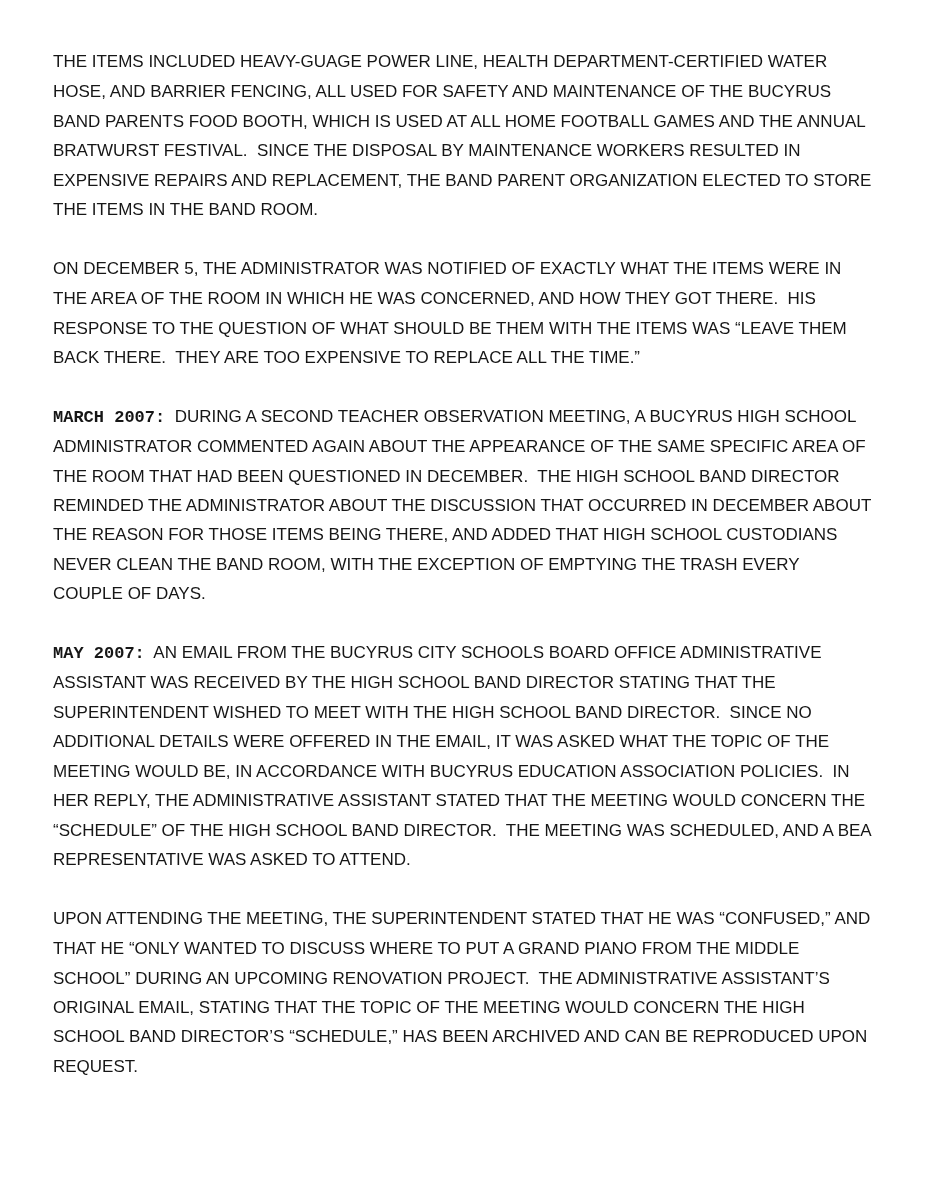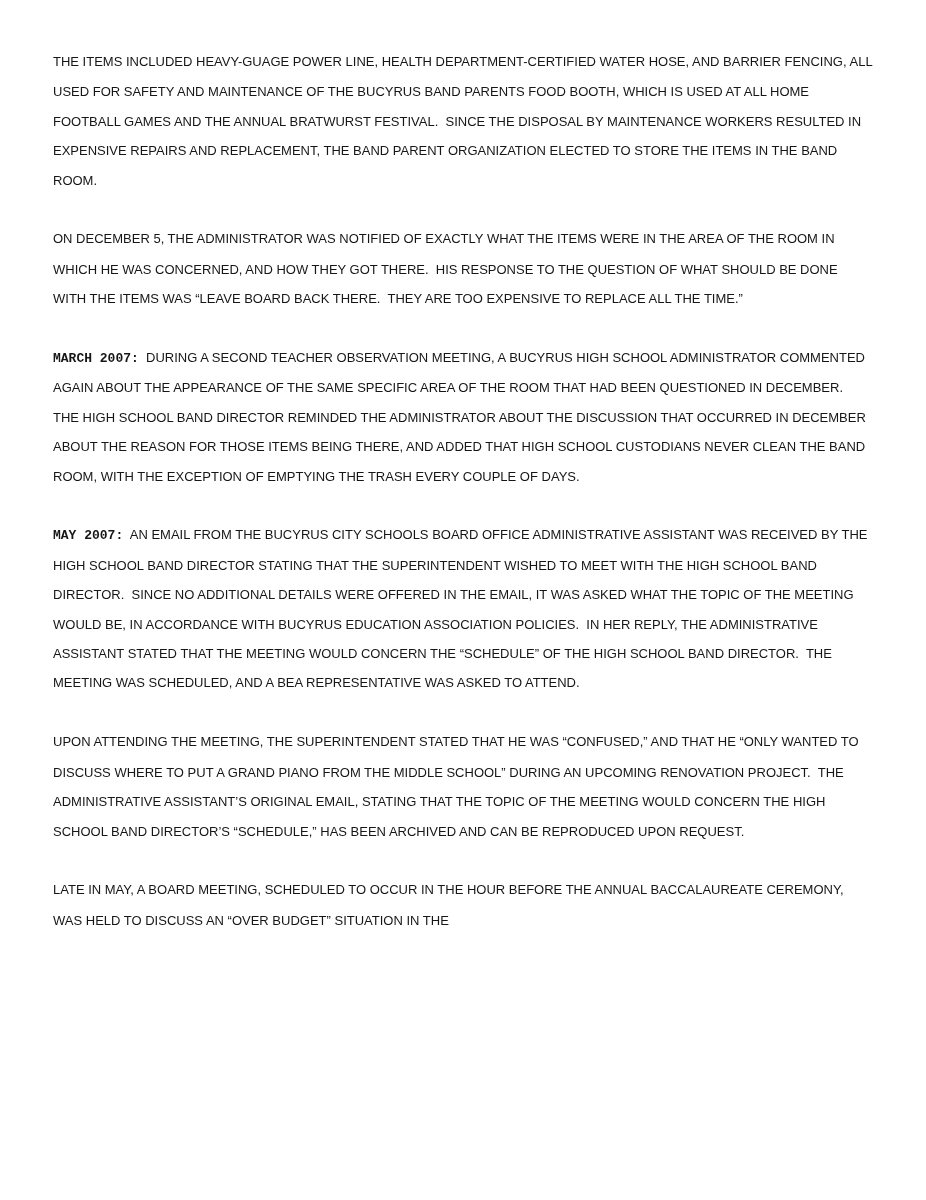--- a/index.html
+++ b/index.html
@@ -13,39 +13,38 @@
     overflow: hidden;
     position: relative;
   }
   .doc-page {
     position: absolute;
     left: 53px;
     top: 47px;
     width: 820px;
     color: #161616;
     font-family: "Liberation Sans", sans-serif;
-    font-size: 13px;
+    font-size: 17px;
     line-height: 29.4px;
     font-weight: normal;
   }
   .doc-page p {
     margin: 0 0 29.4px 0;
     white-space: pre-wrap;
   }
   .doc-page p:last-child {
     margin-bottom: 0;
   }
   .para-lead {
     font-weight: bold;
     font-family: Liberation Mono, monospace;
   }
 </style>
 </head>
 <body>
 
 <div class="doc-page">
   <p><span class="para-lead"></span><span>THE ITEMS INCLUDED HEAVY-GUAGE POWER LINE, HEALTH DEPARTMENT-CERTIFIED WATER HOSE, AND BARRIER FENCING, ALL USED FOR SAFETY AND MAINTENANCE OF THE BUCYRUS BAND PARENTS FOOD BOOTH, WHICH IS USED AT ALL HOME FOOTBALL GAMES AND THE ANNUAL BRATWURST FESTIVAL.  SINCE THE DISPOSAL BY MAINTENANCE WORKERS RESULTED IN EXPENSIVE REPAIRS AND REPLACEMENT, THE BAND PARENT ORGANIZATION ELECTED TO STORE THE ITEMS IN THE BAND ROOM.</span></p>
-  <p><span class="para-lead"></span><span>ON DECEMBER 5, THE ADMINISTRATOR WAS NOTIFIED OF EXACTLY WHAT THE ITEMS WERE IN THE AREA OF THE ROOM IN WHICH HE WAS CONCERNED, AND HOW THEY GOT THERE.  HIS RESPONSE TO THE QUESTION OF WHAT SHOULD BE DONE WITH THE ITEMS WAS “LEAVE BOARD BACK THERE.  THEY ARE TOO EXPENSIVE TO REPLACE ALL THE TIME.”</span></p>
+  <p><span class="para-lead"></span><span>ON DECEMBER 5, THE ADMINISTRATOR WAS NOTIFIED OF EXACTLY WHAT THE ITEMS WERE IN THE AREA OF THE ROOM IN WHICH HE WAS CONCERNED, AND HOW THEY GOT THERE.  HIS RESPONSE TO THE QUESTION OF WHAT SHOULD BE THEM WITH THE ITEMS WAS “LEAVE THEM BACK THERE.  THEY ARE TOO EXPENSIVE TO REPLACE ALL THE TIME.”</span></p>
   <p><span class="para-lead">MARCH 2007:</span><span>  DURING A SECOND TEACHER OBSERVATION MEETING, A BUCYRUS HIGH SCHOOL ADMINISTRATOR COMMENTED AGAIN ABOUT THE APPEARANCE OF THE SAME SPECIFIC AREA OF THE ROOM THAT HAD BEEN QUESTIONED IN DECEMBER.  THE HIGH SCHOOL BAND DIRECTOR REMINDED THE ADMINISTRATOR ABOUT THE DISCUSSION THAT OCCURRED IN DECEMBER ABOUT THE REASON FOR THOSE ITEMS BEING THERE, AND ADDED THAT HIGH SCHOOL CUSTODIANS NEVER CLEAN THE BAND ROOM, WITH THE EXCEPTION OF EMPTYING THE TRASH EVERY COUPLE OF DAYS.</span></p>
   <p><span class="para-lead">MAY 2007:</span><span>  AN EMAIL FROM THE BUCYRUS CITY SCHOOLS BOARD OFFICE ADMINISTRATIVE ASSISTANT WAS RECEIVED BY THE HIGH SCHOOL BAND DIRECTOR STATING THAT THE SUPERINTENDENT WISHED TO MEET WITH THE HIGH SCHOOL BAND DIRECTOR.  SINCE NO ADDITIONAL DETAILS WERE OFFERED IN THE EMAIL, IT WAS ASKED WHAT THE TOPIC OF THE MEETING WOULD BE, IN ACCORDANCE WITH BUCYRUS EDUCATION ASSOCIATION POLICIES.  IN HER REPLY, THE ADMINISTRATIVE ASSISTANT STATED THAT THE MEETING WOULD CONCERN THE “SCHEDULE” OF THE HIGH SCHOOL BAND DIRECTOR.  THE MEETING WAS SCHEDULED, AND A BEA REPRESENTATIVE WAS ASKED TO ATTEND.</span></p>
   <p><span class="para-lead"></span><span>UPON ATTENDING THE MEETING, THE SUPERINTENDENT STATED THAT HE WAS “CONFUSED,” AND THAT HE “ONLY WANTED TO DISCUSS WHERE TO PUT A GRAND PIANO FROM THE MIDDLE SCHOOL” DURING AN UPCOMING RENOVATION PROJECT.  THE ADMINISTRATIVE ASSISTANT’S ORIGINAL EMAIL, STATING THAT THE TOPIC OF THE MEETING WOULD CONCERN THE HIGH SCHOOL BAND DIRECTOR’S “SCHEDULE,” HAS BEEN ARCHIVED AND CAN BE REPRODUCED UPON REQUEST.</span></p>
-  <p><span class="para-lead"></span><span>LATE IN MAY, A BOARD MEETING, SCHEDULED TO OCCUR IN THE HOUR BEFORE THE ANNUAL BACCALAUREATE CEREMONY, WAS HELD TO DISCUSS AN “OVER BUDGET” SITUATION IN THE</span></p>
 </div>
 
 </body></html>

